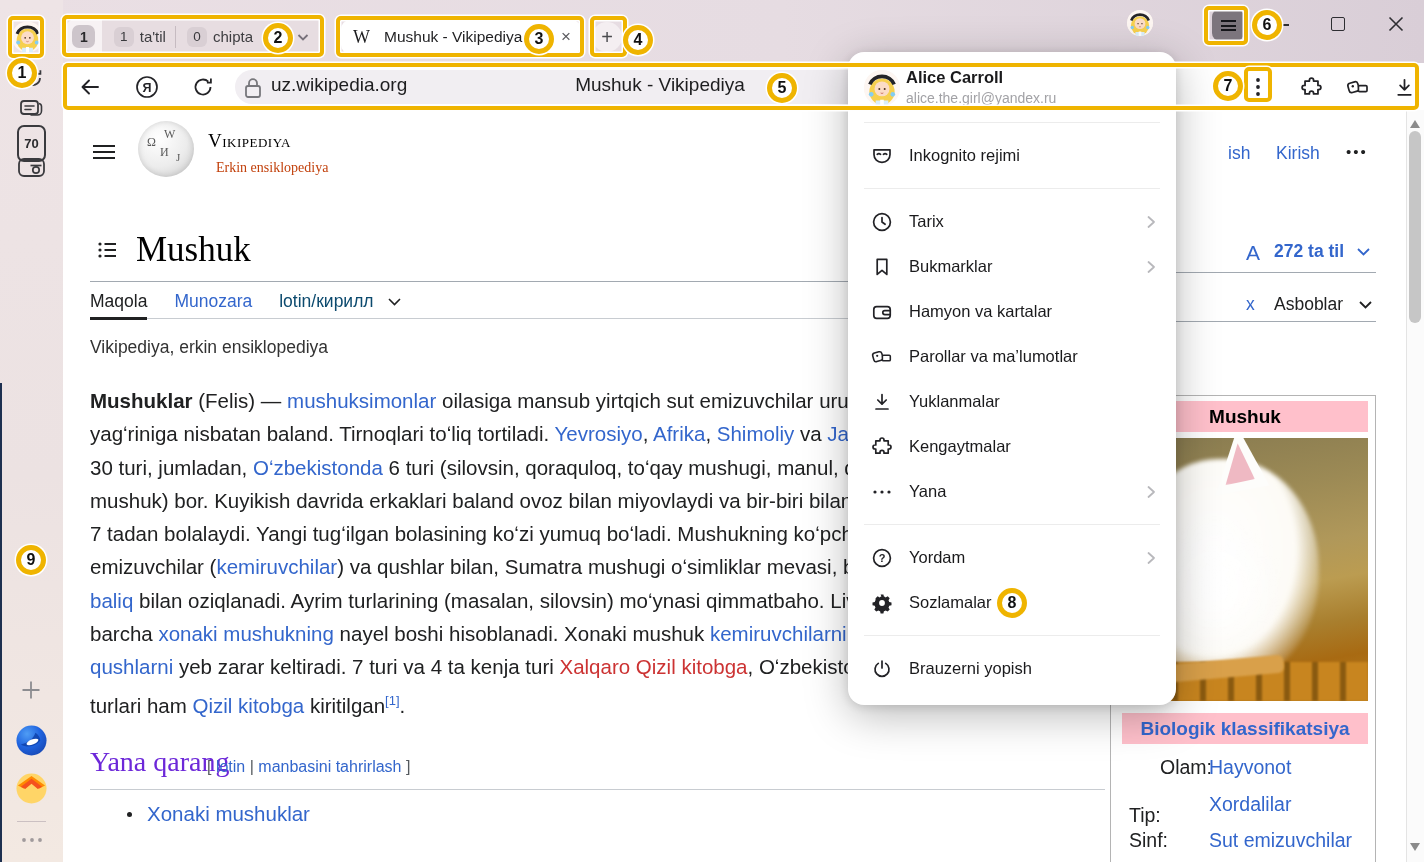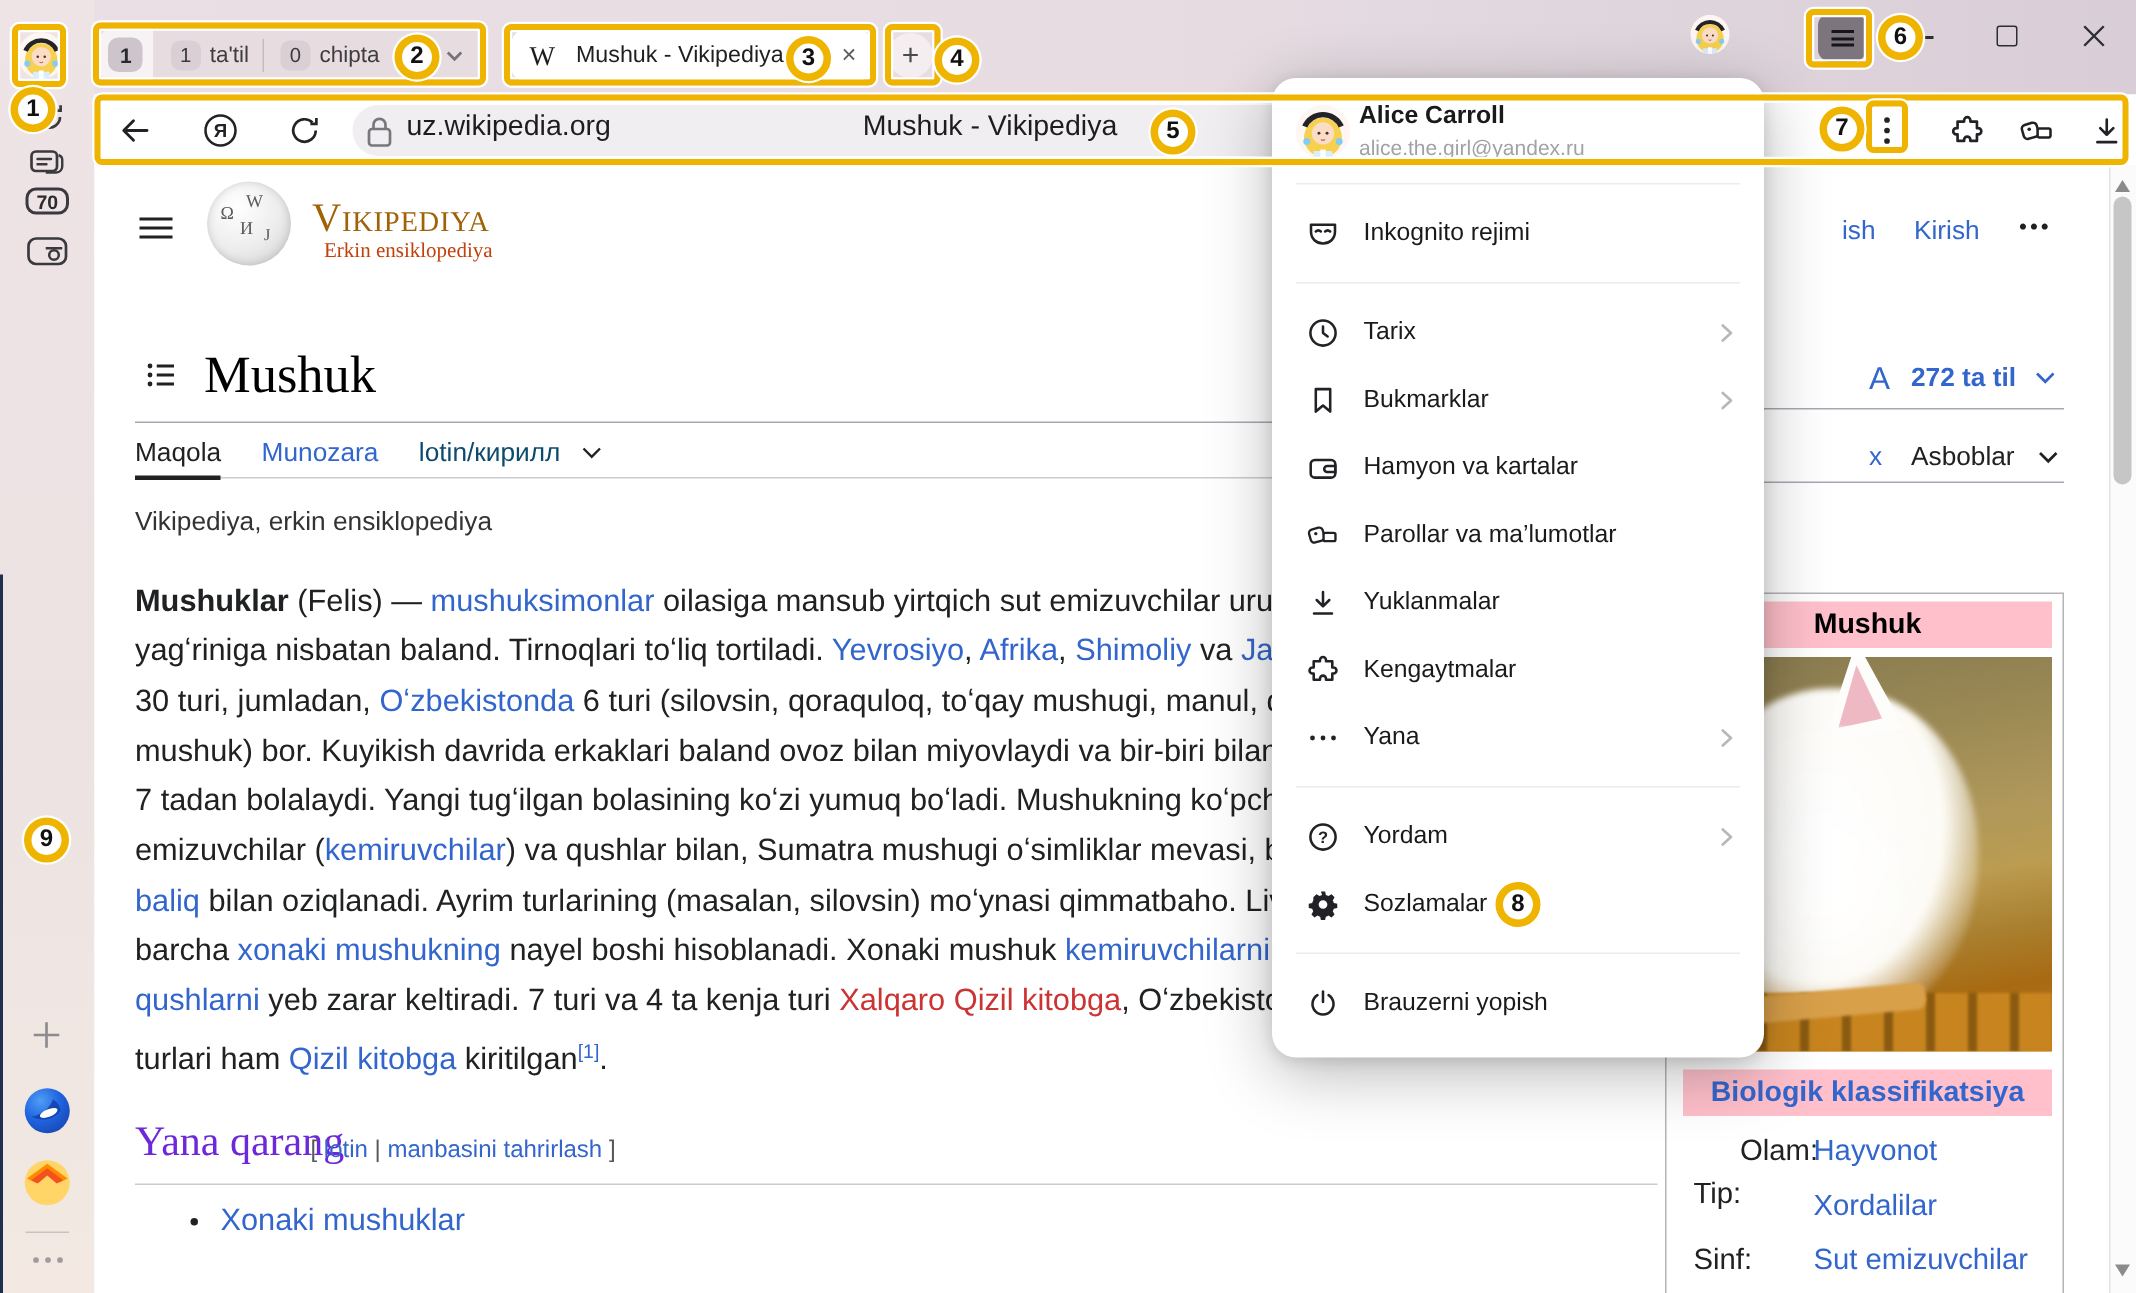--- a/index.html
+++ b/index.html
@@ -47,21 +47,21 @@
   .addr-pill{left:235px;top:70px;width:850px;height:34px;border-radius:17px;background:#f1eef2;}
   .url-text{left:271px;top:74px;font-size:19px;color:#1d1d1f;}
   .addr-title{left:235px;top:74px;width:850px;text-align:center;font-size:19px;color:#1d1d1f;}
 
   
   .wm{font-family:"Liberation Serif","DejaVu Serif",serif;}
   .globe{left:138px;top:121px;width:56px;height:56px;border-radius:50%;
     background:radial-gradient(circle at 36% 30%,#ffffff 0%,#ececec 55%,#c9c9c9 100%);
     box-shadow:inset 0 0 6px rgba(0,0,0,.15);}
   .globe span{position:absolute;font-family:"Liberation Serif",serif;color:#5a5a5a;}
-  .wordmark{left:208px;top:130px;font-size:27px;color:#a16207;font-variant:small-caps;letter-spacing:.5px;}
+  .wordmark{left:208px;top:130px;font-size:19px;color:#000000;font-variant:small-caps;letter-spacing:.5px;}
   .tagline{left:216px;top:160px;font-size:14px;color:#c2410c;}
   .wiki-link{color:#3366cc;text-decoration:none;}
   .top-links{font-size:17.5px;}
   .h1{left:136px;top:230px;font-size:35px;color:#000;}
   .rule{background:#a2a9b1;height:1px;}
   .wtabs{left:90px;top:291px;display:flex;gap:27px;font-size:17.5px;align-items:center;}
   .wtab-active{color:#202122;}
   .active-underline{left:90px;top:317px;width:57px;height:3px;background:#202122;}
   .subtitle{left:90px;top:337px;font-size:17.5px;color:#333;}
   .body-lines{left:90px;top:384px;font-size:20.5px;line-height:33.3px;color:#202122;white-space:nowrap;}
@@ -145,21 +145,21 @@
         <path d="M19.4 4.2v3.6h-3.6" fill="none" stroke="#3a3a3e" stroke-width="1.8"></path>
       </svg>
   </div>
   <div class="abs" style="left:18px;top:96px;width:27px;height:24px;">
     <svg viewBox="0 0 27 24" width="27" height="24">
         <rect x="3" y="5" width="17" height="13" rx="3" fill="none" stroke="#3a3a3e" stroke-width="1.8"></rect>
         <path d="M7 10h9M7 13.5h6" stroke="#3a3a3e" stroke-width="1.6" stroke-linecap="round"></path>
         <path d="M21 7.5c1.5.4 2.5 1.5 2.5 3v4.5a4 4 0 0 1-4 4h-7" fill="none" stroke="#3a3a3e" stroke-width="1.6"></path>
       </svg>
   </div>
-  <div class="abs" style="left:17px;top:125px;width:29px;height:18px;border:2px solid #3a3a3e;border-radius:7px;display:flex;align-items:center;justify-content:center;font-size:13px;font-weight:bold;color:#2b2b2e;">70</div>
+  <div class="abs" style="left:17px;top:125px;width:29px;height:37px;border:2px solid #3a3a3e;border-radius:7px;display:flex;align-items:center;justify-content:center;font-size:13px;font-weight:bold;color:#2b2b2e;">70</div>
   <div class="abs" style="left:16px;top:155px;width:31px;height:25px;">
     <svg viewBox="0 0 31 25" width="31" height="25">
         <rect x="3" y="4" width="25" height="17" rx="5" fill="none" stroke="#3a3a3e" stroke-width="1.8"></rect>
         <circle cx="20" cy="15" r="3.2" fill="none" stroke="#3a3a3e" stroke-width="1.7"></circle>
         <path d="M14.5 10.5h11" stroke="#3a3a3e" stroke-width="1.7"></path>
       </svg>
   </div>
   <div class="abs" style="left:20px;top:679px;width:22px;height:22px;">
     <svg viewBox="0 0 22 22" width="22" height="22">
         <path d="M11 2.5v17M2.5 11h17" stroke="#8c8c90" stroke-width="1.8"></path>
@@ -401,21 +401,21 @@
       <div style="position:absolute;left:10%;top:30%;width:55%;height:55%;background:radial-gradient(ellipse,#ffffff 0%,rgba(255,255,255,0) 75%);border-radius:50%;filter:blur(3px);"></div>
       <div style="position:absolute;left:0;bottom:0;width:100%;height:15%;background:repeating-linear-gradient(90deg,#c8851f 0 22px,#8a5a10 22px 28px);filter:blur(1px);"></div>
       <div style="position:absolute;left:-4%;bottom:8%;width:70%;height:7%;background:#d9a04a;border-radius:6px;transform:rotate(-5deg);filter:blur(1px);"></div>
     </div>
     <div class="pinkbar" style="top:317px;">
         <span class="wiki-link" style="font-weight:bold;">Biologik klassifikatsiya</span>
       </div>
     <div id="class-rows">
         <div class="cl-row" style="top: 360px; margin-left: 31px;">Olam:</div>
         <div class="cl-val wiki-link" style="top: 360px;">Hayvonot</div>
-        <div class="cl-row" style="top: 389px;">Tip:</div>
+        <div class="cl-row" style="top: 408px;">Tip:</div>
         <div class="cl-val wiki-link" style="top: 396.5px;">Xordalilar</div>
         <div class="cl-row" style="top: 433px;">Sinf:</div>
         <div class="cl-val wiki-link" style="top: 433px;">Sut emizuvchilar</div>
       </div>
   </div>
 
   <div class="abs sb-track"></div>
   <div class="abs sb-arrow" style="left:1410px;top:120px;border-bottom:8px solid #8b8b8b;"></div>
   <div class="abs sb-thumb"></div>
   <div class="abs sb-arrow" style="left:1410px;top:843px;border-top:8px solid #8b8b8b;"></div>

